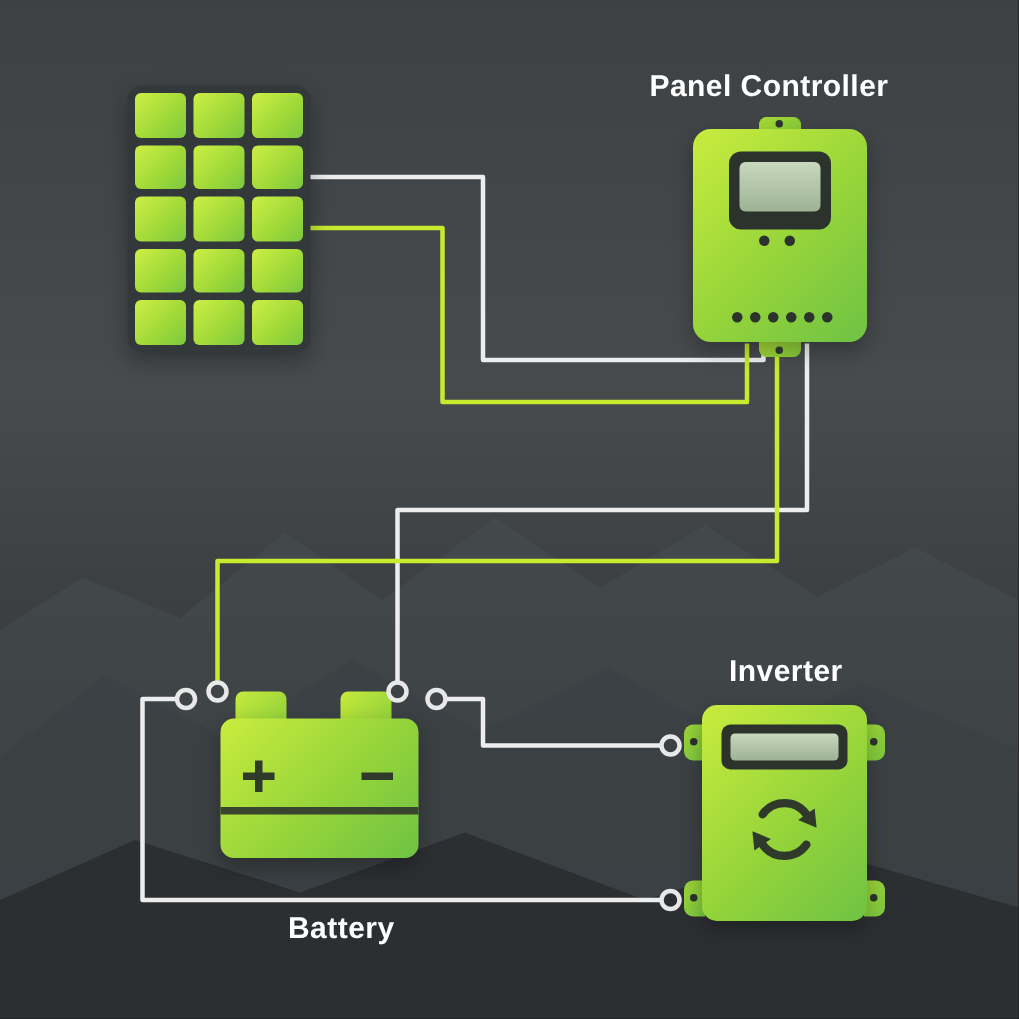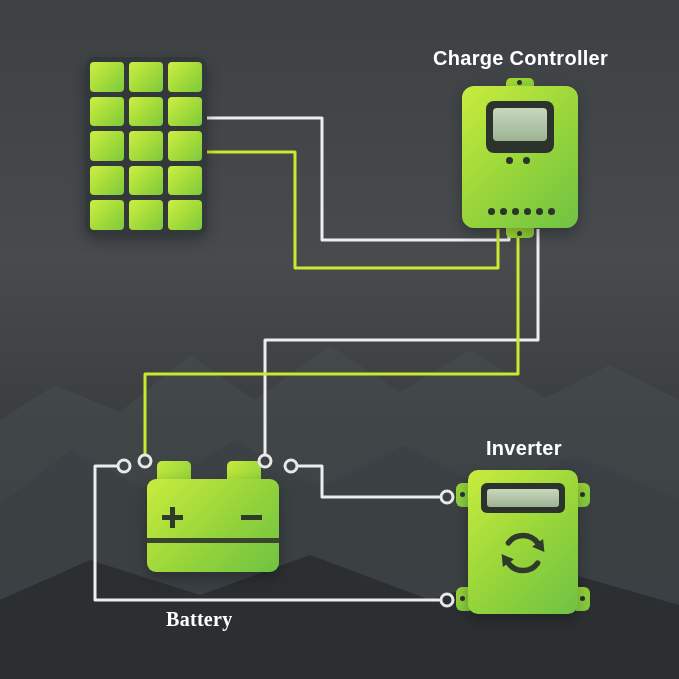--- a/index.html
+++ b/index.html
@@ -77,21 +77,21 @@
     <div class="cell"></div>
     <div class="cell"></div>
     <div class="cell"></div>
     <div class="cell"></div>
     <div class="cell"></div>
     <div class="cell"></div>
     <div class="cell"></div>
     <div class="cell"></div>
   </div>
 
-  <div class="label" style="left:433px;top:47px;">Charge Controller</div>
+  <div class="label" style="left:433px;top:47px;">Panel Controller</div>
   <div class="abs tab tab-top"></div>
   <div class="abs tab tab-bottom"></div>
   <div class="abs grad controller shadow"></div>
   <div class="abs hole" style="left:517px;top:80px;"></div>
   <div class="abs hole" style="left:517px;top:231px;"></div>
   <div class="abs ctrl-display"></div>
   <div class="abs ctrl-screen"></div>
   <div class="abs dot" style="left:506px;top:157px;"></div>
   <div class="abs dot" style="left:523px;top:157px;"></div>
   <div class="abs dot" style="left:488px;top:208px;"></div>
@@ -101,21 +101,21 @@
   <div class="abs dot" style="left:536px;top:208px;"></div>
   <div class="abs dot" style="left:548px;top:208px;"></div>
 
   <div class="abs bat-term" style="left:157px;top:461px;"></div>
   <div class="abs bat-term" style="left:227px;top:461px;"></div>
   <div class="abs grad bat-body shadow"></div>
   <div class="abs bat-groove"></div>
   <div class="abs sym" style="left:162px;top:515px;width:21px;height:5px;"></div>
   <div class="abs sym" style="left:170px;top:507px;width:5px;height:21px;"></div>
   <div class="abs sym" style="left:241px;top:515px;width:21px;height:5px;"></div>
-  <div class="label" style="left:166px;top:608px;font-family:Liberation Serif, serif;">Battery</div>
+  <div class="label" style="left:192px;top:608px;">Battery</div>
 
   <div class="label" style="left:486px;top:437px;">Inverter</div>
   <div class="abs inv-ear" style="left:456px;top:483px;border-radius:6px 0 0 6px;"></div>
   <div class="abs inv-ear" style="left:456px;top:587px;border-radius:6px 0 0 6px;"></div>
   <div class="abs inv-ear" style="left:576px;top:483px;border-radius:0 6px 6px 0;"></div>
   <div class="abs inv-ear" style="left:576px;top:587px;border-radius:0 6px 6px 0;"></div>
   <div class="abs hole" style="left:460px;top:492px;"></div>
   <div class="abs hole" style="left:460px;top:596px;"></div>
   <div class="abs hole" style="left:580px;top:492px;"></div>
   <div class="abs hole" style="left:580px;top:596px;"></div>

